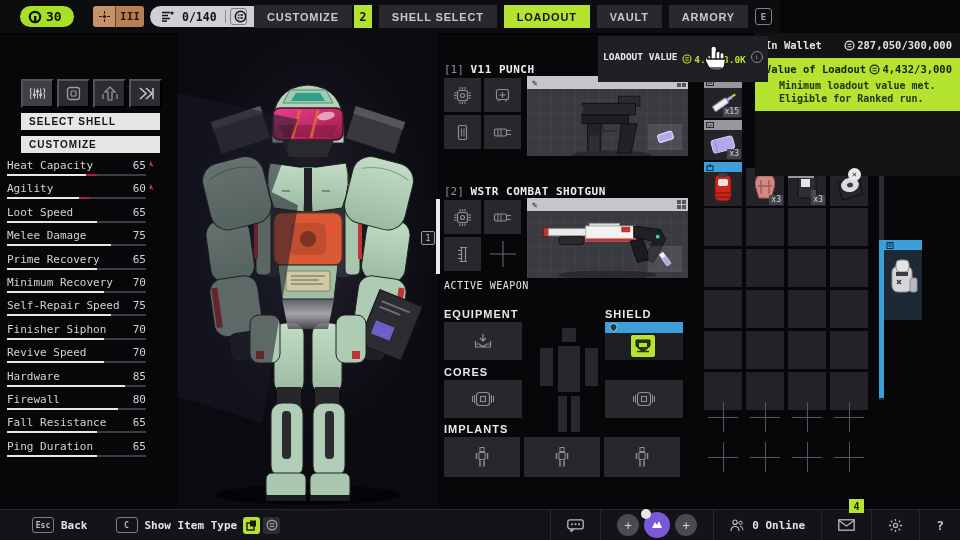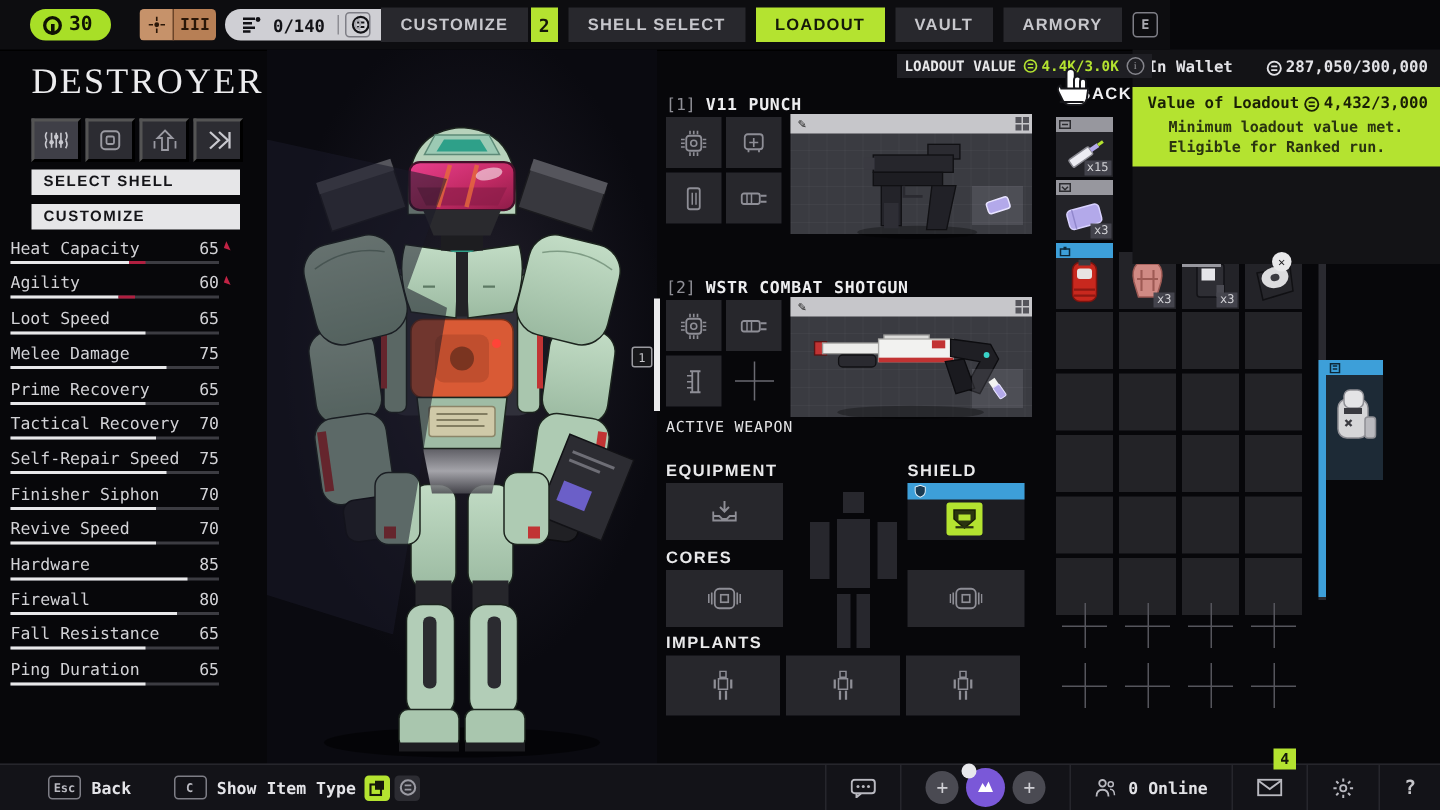--- a/index.html
+++ b/index.html
@@ -68,22 +68,22 @@
   #sel-key{position:absolute;left:421px;top:231px;width:12px;height:12px;border:1px solid #9a9aa0;border-radius:2px;
            background:#17171a;color:#c5c5ca;font-size:8px;display:flex;align-items:center;justify-content:center;}
   
   #shield-slot{position:absolute;left:605px;top:322px;width:78px;height:38px;background:#1d1d22;}
   #shield-slot .sl-hdr{position:absolute;left:0;top:0;width:100%;height:11px;background:#3d9fd9;display:flex;align-items:center;}
   #shield-item{position:absolute;left:26px;top:13px;width:24px;height:22px;background:#b4e330;border-radius:2px;
                display:flex;align-items:center;justify-content:center;}
   
   #silhouette{position:absolute;left:538px;top:328px;}
   
-  #loadout-tip{position:absolute;left:598px;top:36px;height:16px;background:#1f1f24;display:flex;align-items:center;
-               padding:0 5px;gap:5px;z-index:6;}
+  #loadout-tip{position:absolute;left:598px;top:36px;height:16px;background:#1f1f24;display:flex;
+               padding:15px 5px;gap:5px;z-index:6;}
   #loadout-tip .lbl{font-size:9.5px;font-weight:bold;color:#e8e8ea;}
   #loadout-tip .val{font-size:9.5px;font-weight:bold;color:#b4e330;display:flex;align-items:center;gap:2px;}
   #info-icon{width:10px;height:10px;border:1px solid #85858c;border-radius:50%;color:#9a9aa0;font-size:7px;
              display:flex;align-items:center;justify-content:center;font-family:"Liberation Serif",serif;}
   #hand-cursor{position:absolute;left:702px;top:44px;z-index:9;}
   #backpack-label{position:absolute;left:719px;top:57px;font-family:"Liberation Sans",sans-serif;font-weight:bold;
                   font-size:11px;letter-spacing:1px;color:#f0f0f2;z-index:4;}
   .bp-cell{position:absolute;width:38px;background:#232328;}
   .bp-cell .cell-hdr{position:absolute;left:0;top:0;width:100%;height:10px;background:#97979e;display:flex;align-items:center;}
   .cell-hdr.blue{background:#3d9fd9;}
@@ -171,21 +171,20 @@
         <span class="tab-badge">2</span>
       </span>
       <button class="tab">SHELL SELECT</button>
       <button class="tab active">LOADOUT</button>
       <button class="tab">VAULT</button>
       <button class="tab">ARMORY</button>
       <span class="keychip">E</span>
     </div>
   </div>
 
-  <div id="shell-title">DESTROYER</div>
   <div id="tool-row">
     <button class="toolbtn active">
       <svg width="19" height="15" viewBox="0 0 19 15">
         <path d="M2.5 1q-2 3 0 6m-0 0q-2 3 0 6" stroke="#c9c9cf" stroke-width="1.2" fill="none" transform="translate(0,0.5)"></path>
         <path d="M16.5 1q2 3 0 6m0 0q2 3 0 6" stroke="#c9c9cf" stroke-width="1.2" fill="none" transform="translate(0,0.5)"></path>
         <path d="M6 2v11M9.5 2v11M13 2v11" stroke="#c9c9cf" stroke-width="1.2"></path>
         <circle cx="6" cy="9" r="1.7" fill="#c9c9cf"></circle>
           <circle cx="9.5" cy="5" r="1.7" fill="#c9c9cf"></circle>
           <circle cx="13" cy="9" r="1.7" fill="#c9c9cf"></circle>
       </svg>
@@ -258,21 +257,21 @@
           <span>Prime Recovery</span>
           <span class="stat-val"><span>65</span></span>
         </div>
       <div class="stat-bar">
           <div class="bar-fill" style="width: 65%;"></div>
           <div class="bar-mod" style="left: 65%; width: 0px;"></div>
         </div>
     </div>
     <div class="stat-row">
       <div class="stat-line">
-          <span>Tactical Recovery</span>
+          <span>Minimum Recovery</span>
           <span class="stat-val"><span>70</span></span>
         </div>
       <div class="stat-bar">
           <div class="bar-fill" style="width: 70%;"></div>
           <div class="bar-mod" style="left: 70%; width: 0px;"></div>
         </div>
     </div>
     <div class="stat-row">
       <div class="stat-line">
           <span>Self-Repair Speed</span>

